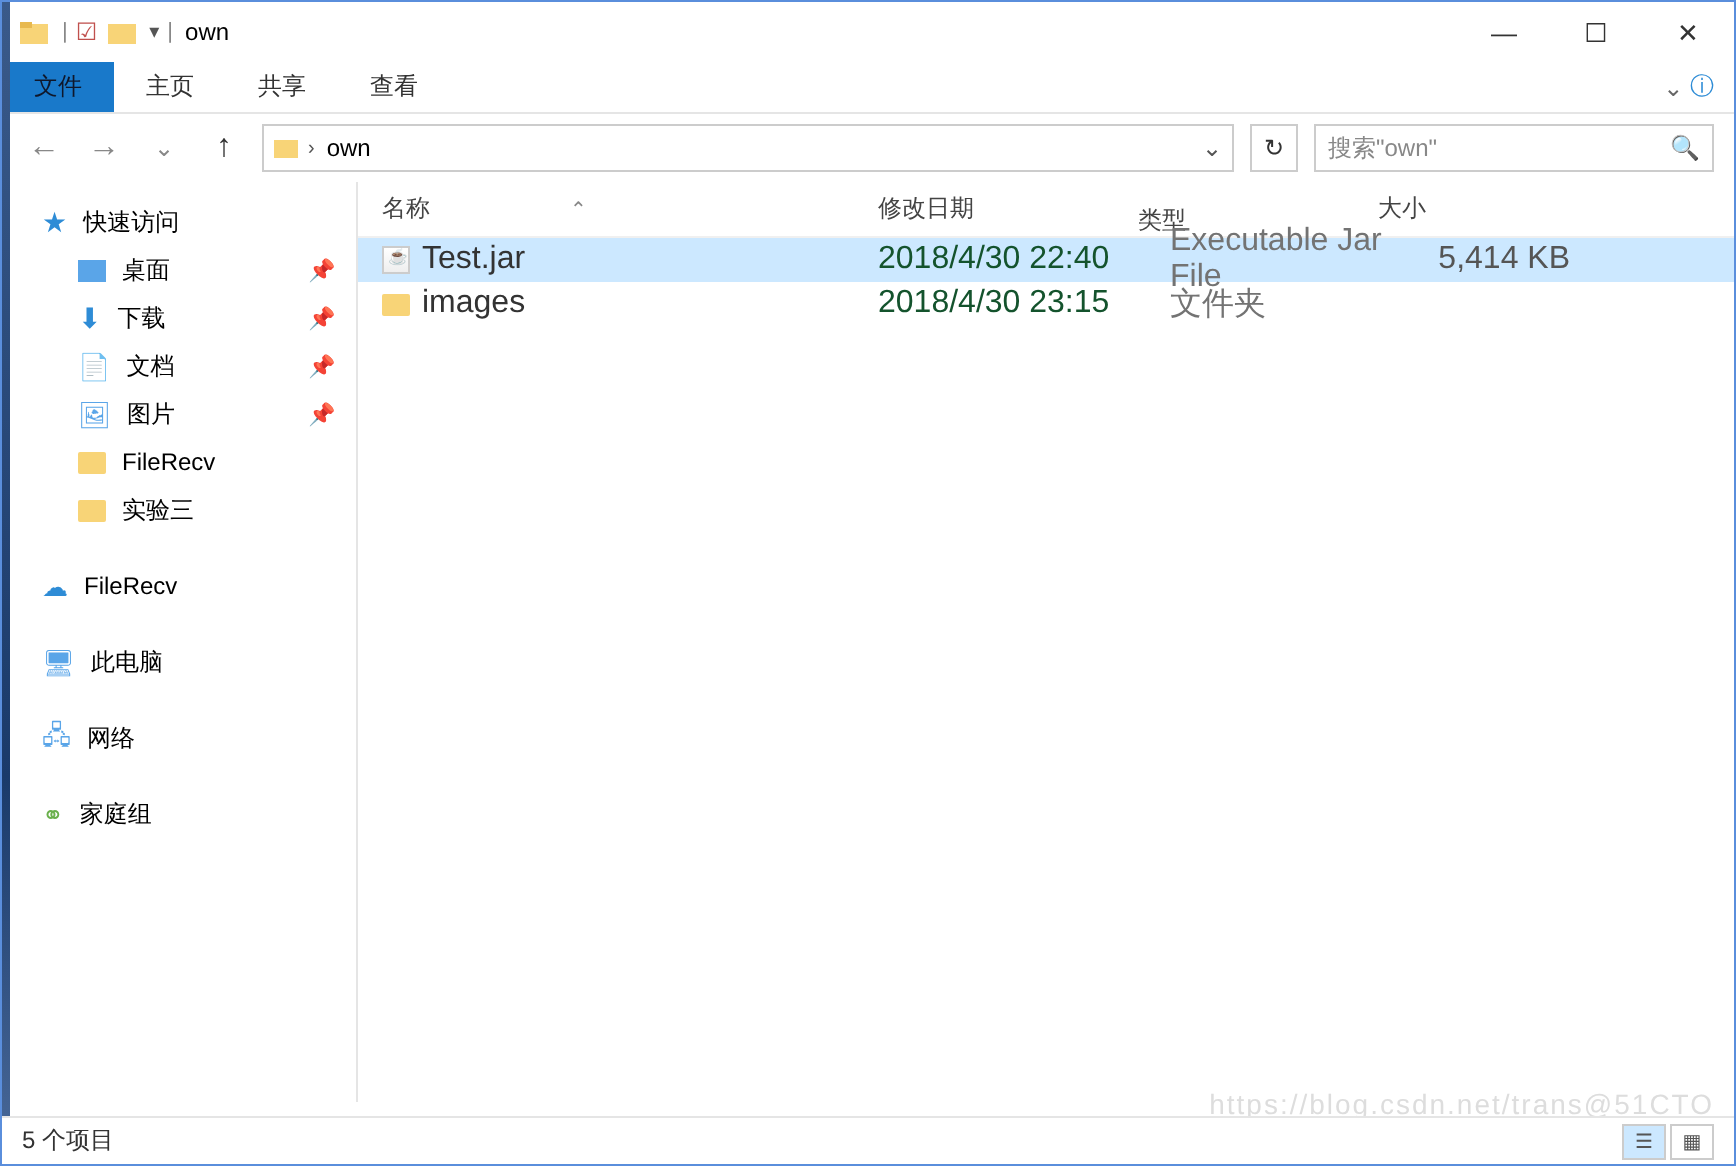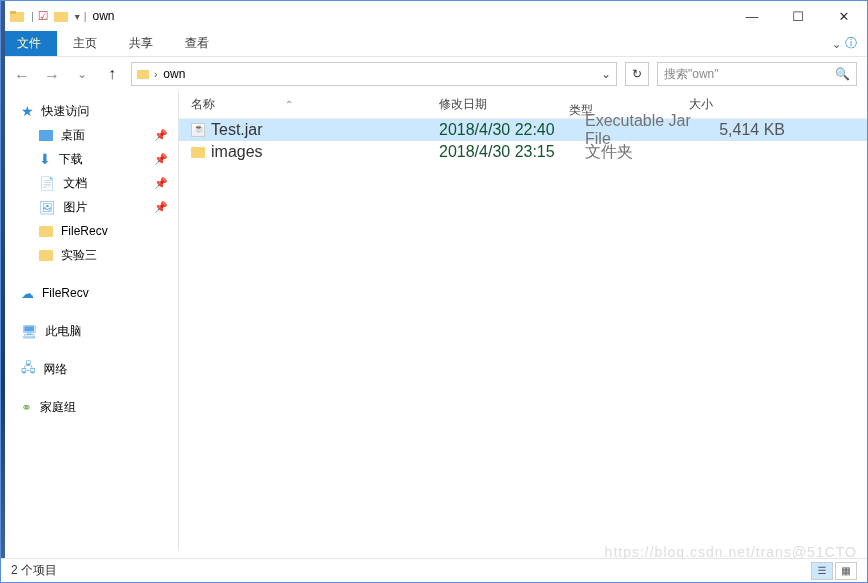--- a/index.html
+++ b/index.html
@@ -7,21 +7,21 @@
 .left-edge { position: absolute; left: 0; top: 0; width: 4px; height: 100%; background: linear-gradient(#3a5a8a,#2a4a7a,#1a3a6a,#4a6a9a); }
 
 .titlebar { height: 30px; display: flex; align-items: center; padding-left: 8px; background: #fff; }
 .titlebar .ico { width: 16px; height: 16px; margin-right: 6px; }
 .titlebar .title { font-size: 12px; color: #000; }
 .winbtns { margin-left: auto; display: flex; }
 .winbtn { width: 46px; height: 30px; display: flex; align-items: center; justify-content: center; font-size: 13px; color: #333; }
 
 .ribbon-tabs { height: 26px; display: flex; align-items: stretch; border-bottom: 1px solid #e5e5e5; }
 .ribbon-tab { padding: 0 16px; display: flex; align-items: center; font-size: 12px; color: #333; }
-.ribbon-tab.file { background: #1979ca; color: #fef9c3; }
+.ribbon-tab.file { background: #1979ca; color: #0f172a; }
 .ribbon-expand { margin-left: auto; padding: 0 10px; display: flex; align-items: center; color: #666; font-size: 12px; }
 
 .navbar { height: 34px; display: flex; align-items: center; padding: 4px 10px; gap: 8px; }
 .navarrow { width: 22px; height: 22px; display: flex; align-items: center; justify-content: center; color: #888; font-size: 16px; }
 .navarrow.active { color: #333; }
 .addrbar { flex: 1; height: 24px; border: 1px solid #ccc; display: flex; align-items: center; background: #fff; }
 .addrbar .aicon { width: 22px; display: flex; align-items: center; justify-content: center; }
 .addrbar .crumb { padding: 0 6px; font-size: 12px; color: #000; display: flex; align-items: center; gap: 4px; }
 .addrbar .chev { color: #555; font-size: 10px; }
 .addrbar .drop { width: 20px; display: flex; align-items: center; justify-content: center; color: #555; margin-left: auto; }
@@ -211,18 +211,18 @@
       <div class="rdate">2018/4/30 23:15</div>
       <div class="rtype">文件夹</div>
       <div class="rsize"></div>
     </div>
   </div>
 </div>
 
 <div class="watermark">https://blog.csdn.net/trans@51CTO</div>
 
 <div class="statusbar">
-  <span>2 个项目</span>
+  <span>5 个项目</span>
   <div class="views">
     <div class="viewbtn active">☰</div>
     <div class="viewbtn">▦</div>
   </div>
 </div>
 
 </body></html>

